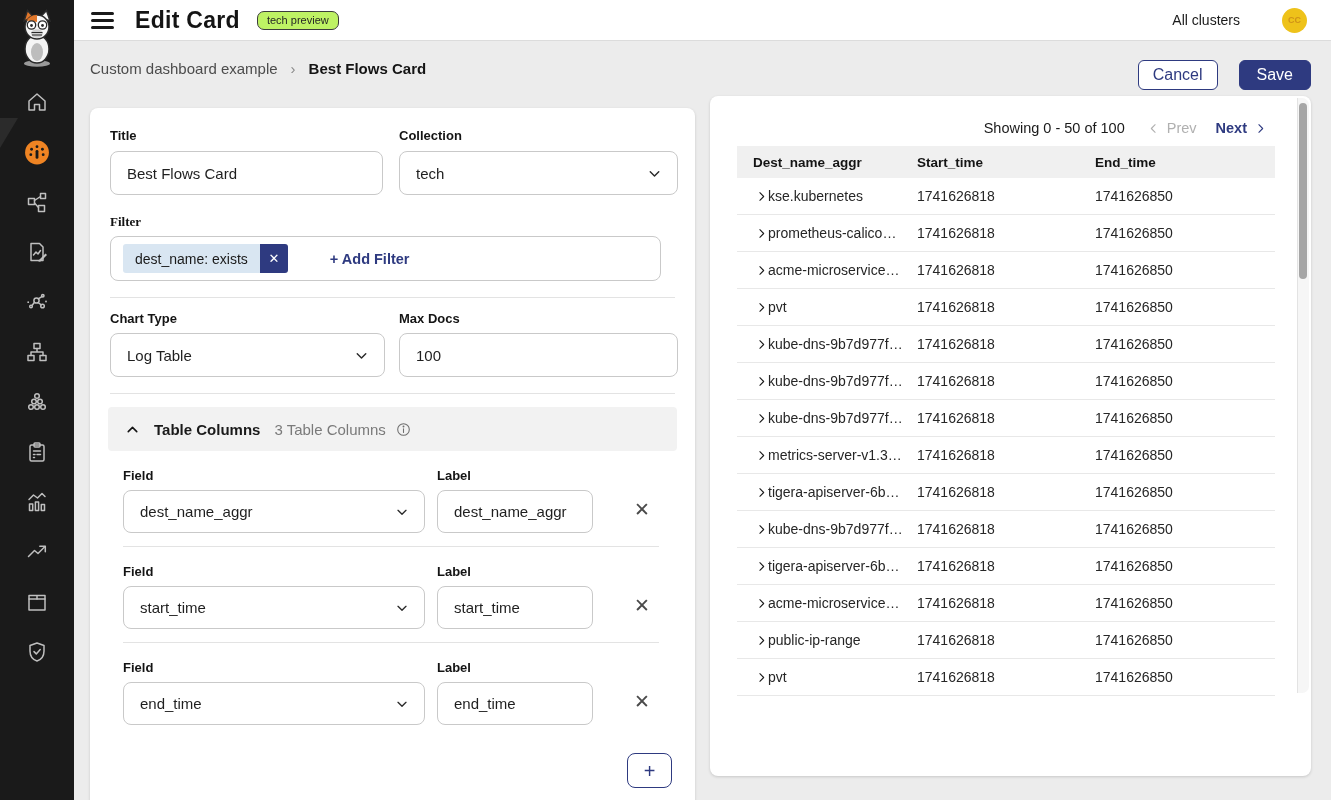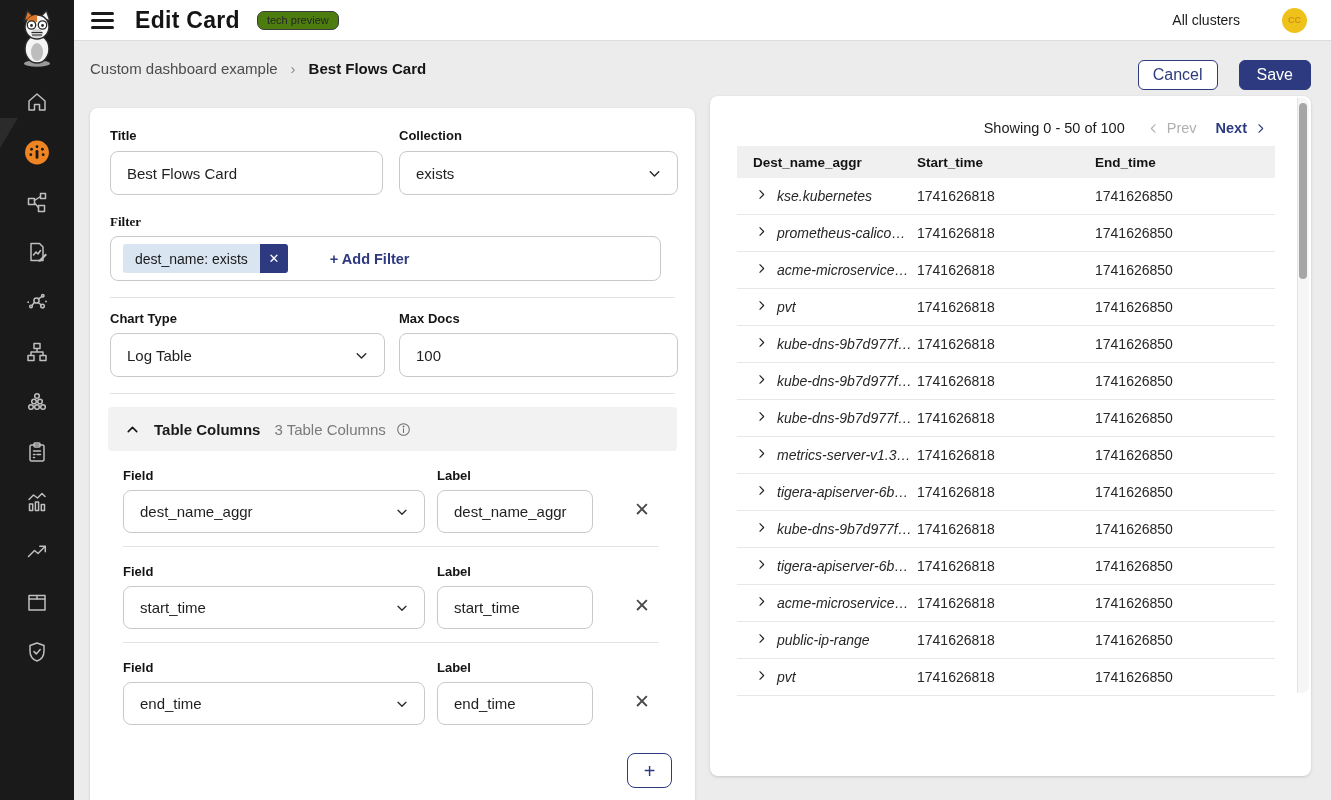--- a/index.html
+++ b/index.html
@@ -17,21 +17,21 @@
     clip-path:polygon(0 0, 100% 0, 0 100%); }
   .nav-col { position:absolute; top:89px; left:0; width:74px; display:flex; flex-direction:column; align-items:center; gap:24px; }
   .nav-item { width:26px; height:26px; display:flex; align-items:center; justify-content:center; cursor:pointer; }
   .nav-item svg { stroke:#bfbfbf; fill:none; stroke-width:1.5; stroke-linejoin:round; stroke-linecap:round; }
   
   .topbar { position:absolute; left:74px; top:0; width:1257px; height:41px; background:#ffffff;
     border-bottom:1px solid #dcdcdc; display:flex; align-items:center; z-index:4; }
   .hamburger { margin-left:17px; width:23px; height:17px; display:flex; flex-direction:column; justify-content:space-between; cursor:pointer; }
   .hamburger i { display:block; height:3px; background:#1a1a1a; border-radius:2px; }
   .topbar-title { margin-left:21px; font-size:23px; font-weight:800; letter-spacing:0.3px; color:#141414; }
-  .badge { margin-left:17px; border:1px solid #3c3c3c; border-radius:7px; padding:2px 9px 3px; font-size:11px; color:#262626; background:#4d7c0f; }
+  .badge { margin-left:17px; border:1px solid #3c3c3c; border-radius:7px; padding:2px 9px 3px; font-size:11px; color:#262626; background:#bef264; }
   .topbar-right { margin-left:auto; display:flex; align-items:center; }
   .cluster-label { font-size:14px; color:#1a1a1a; margin-right:42px; cursor:pointer; }
   .avatar { width:25px; height:25px; border-radius:50%; background:#eec21a; color:#cf9318; font-size:9px; font-weight:700;
     display:flex; align-items:center; justify-content:center; margin-right:24px; cursor:pointer; }
   
   .crumb-row { position:absolute; left:90px; top:60px; width:1221px; height:30px; display:flex; align-items:flex-start; }
   .crumb-parent { font-size:15px; color:#4c4c4c; cursor:pointer; }
   .crumb-sep { margin:0 13px; color:#8a8a8a; font-size:15px; }
   .crumb-current { font-size:15px; font-weight:700; color:#141414; }
   .crumb-actions { margin-left:auto; display:flex; gap:21px; }
@@ -80,21 +80,21 @@
   .pager { position:absolute; top:24px; right:44px; display:flex; align-items:center; font-size:14.5px; }
   .pager-prev { display:flex; align-items:center; gap:7px; color:#b0b0b0; margin-left:22px; cursor:default; }
   .pager-next { display:flex; align-items:center; gap:7px; color:#2e3a80; font-weight:700; margin-left:19px; cursor:pointer; }
   .pager svg { fill:none; stroke-width:2; stroke-linecap:round; stroke-linejoin:round; }
   .pv-table { position:absolute; left:27px; top:50px; width:538px; }
   .pv-head { display:grid; grid-template-columns:180px 178px 180px; background:#f0f0f0; height:32px; align-items:center;
     font-weight:700; font-size:13.5px; color:#141414; }
   .pv-head > div:first-child { padding-left:16px; }
   .pv-row { display:grid; grid-template-columns:180px 178px 180px; height:37px; align-items:center;
     border-bottom:1px solid #e8e8e8; font-size:14px; color:#262626; }
-  .pv-name { display:flex; align-items:flex-start; gap:9px; padding-left:18px; white-space:nowrap; overflow:hidden;font-style:italic; }
+  .pv-name { display:flex; align-items:center; padding-left:18px; white-space:nowrap; overflow:hidden; }
   .pv-name svg { flex:none; stroke:#1a1a1a; fill:none; stroke-width:2; stroke-linecap:round; stroke-linejoin:round; cursor:pointer; }
   .sb-track { position:absolute; right:2px; top:2px; width:12px; height:595px; background:#f6f6f6; border-left:1px solid #e3e3e3;
     border-radius:0 7px 7px 0; }
   .sb-thumb { position:absolute; right:2px; top:5px; width:8px; height:176px; background:#a6a6a6; border-radius:4px; cursor:grab; }
 </style>
 </head>
 <body>
 
 <nav class="sidebar">
   <div class="logo-wrap">
@@ -235,21 +235,21 @@
     <button class="btn btn-save">Save</button>
   </div>
 </div>
 
 <section class="card form-card">
   <label class="f-label" style="left:20px; top:20px;">Title</label>
   <input class="text-input" style="left: 20px; top: 43px; width: 273px;" value="Best Flows Card">
 
   <label class="f-label" style="left:309px; top:20px;">Collection</label>
   <div class="select-box" style="left:309px; top:43px; width:279px;">
-    <span class="sel-text">exists</span>
+    <span class="sel-text">tech</span>
     <svg width="17" height="17" viewBox="0 0 24 24">
         <path d="M6 9.5 L12 15.5 L18 9.5"></path>
       </svg>
   </div>
 
   <label class="f-label" style="left:20px; top:106px;font-family:Liberation Serif, serif;">Filter</label>
   <div class="filter-box">
     <span class="chip">
       <span class="chip-text">dest_name: exists</span>
       <button class="chip-x">✕</button>

